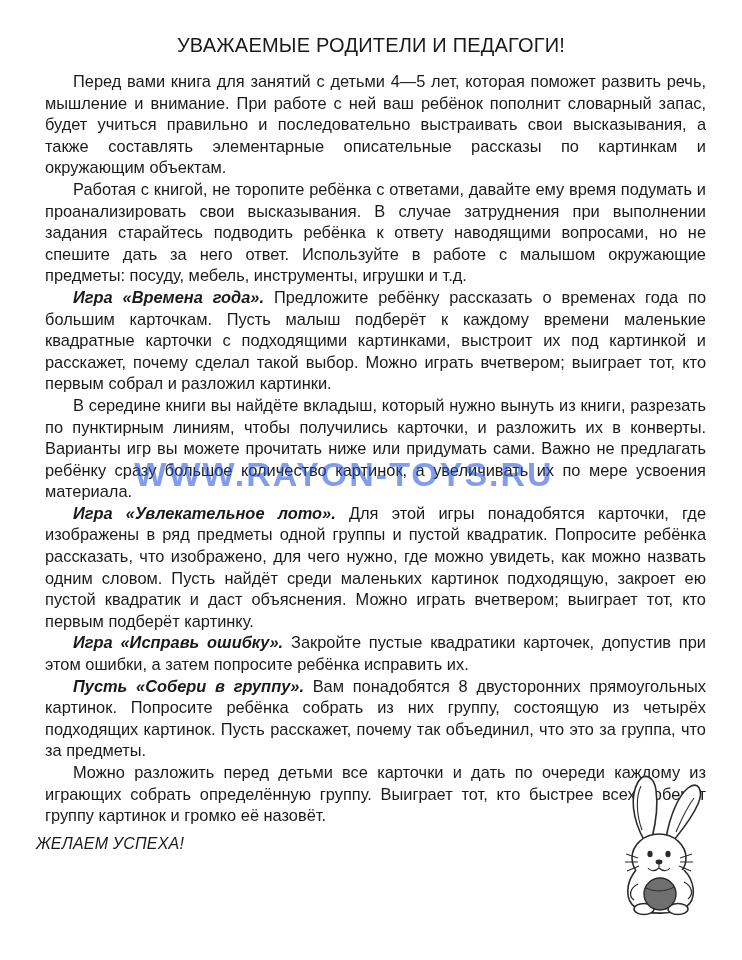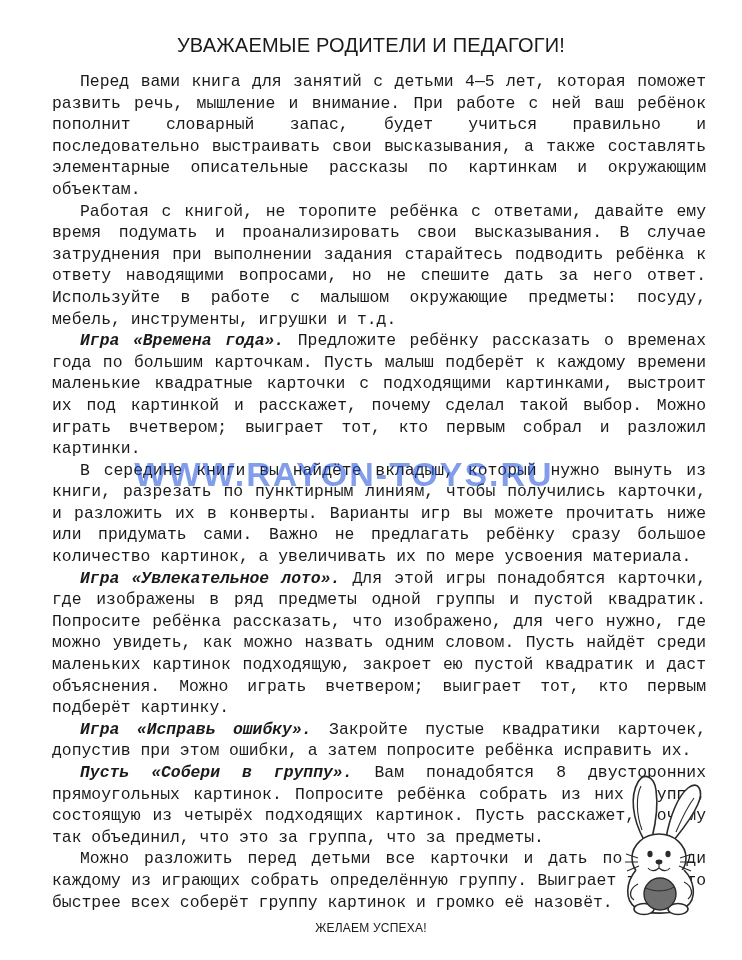--- a/index.html
+++ b/index.html
@@ -24,35 +24,36 @@
   }
   .doc-title {
     text-align: center;
     font-size: 20px;
     letter-spacing: 0.2px;
     margin: 0 0 14px 0;
     font-weight: normal;
     font-family: "Liberation Sans", sans-serif;
   }
   .doc-footer {
-    text-align: center;
-    font-size: 12px;
+    text-align: left;
+    font-size: 16px;
     letter-spacing: 0.2px;
     margin: 8px 0 0 0;
     font-weight: normal;
     font-family: "Liberation Sans", sans-serif;
+    font-style: italic;
   }
   p.para {
-    margin: 0 0 0 16px;
+    margin: 0 0 0 9px;
     text-align: justify;
     text-justify: inter-word;
     font-size: 16.4px;
     line-height: 21.6px;
     text-indent: 28px;
-    font-family: Liberation Mono, monospace;
+    font-family: Liberation Sans, sans-serif;
     hyphens: manual;
   }
   p.para + p.para {
     margin-top: 0px;
   }
   .game-name {
     font-weight: bold;
     font-style: italic;
   }
   

